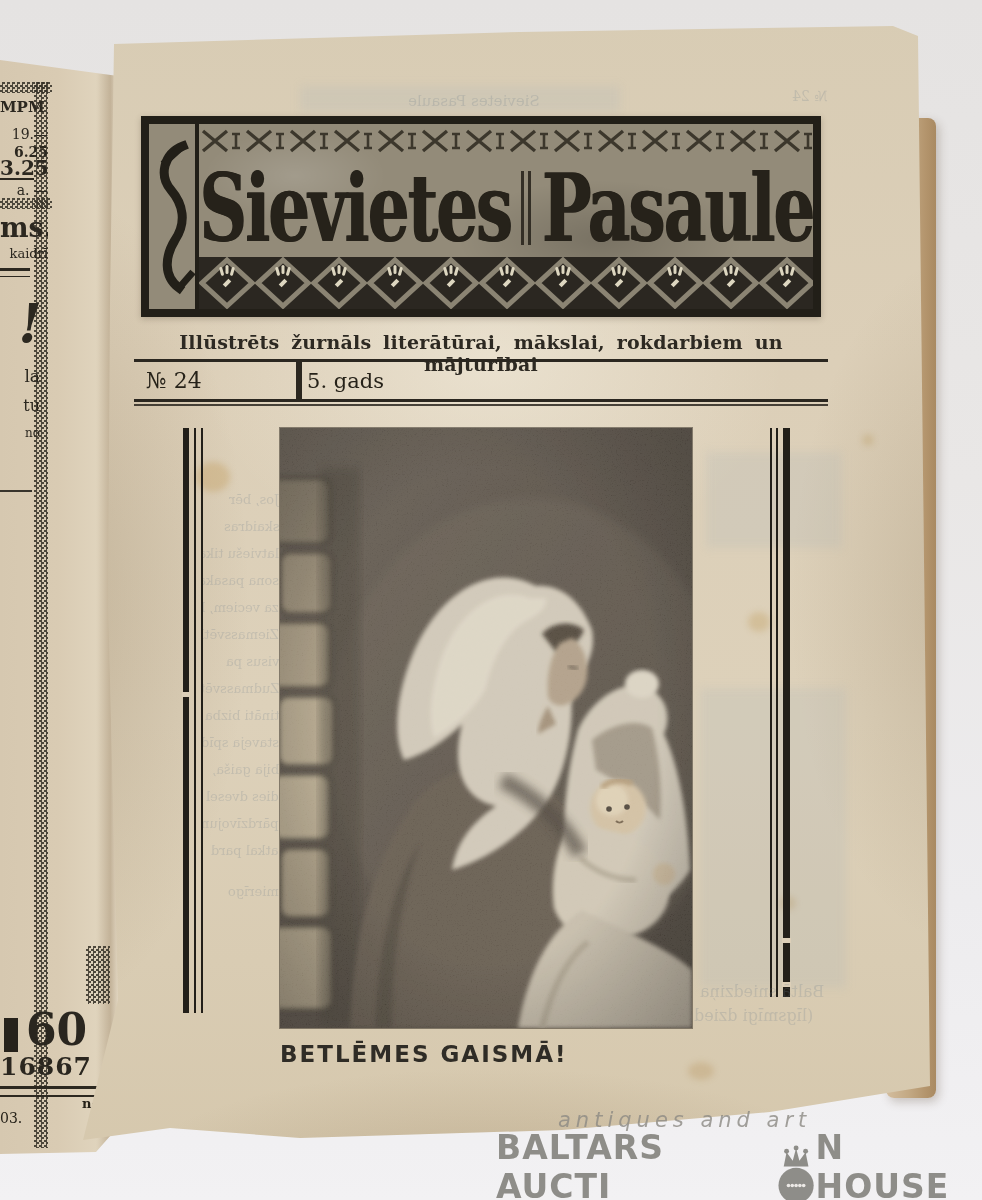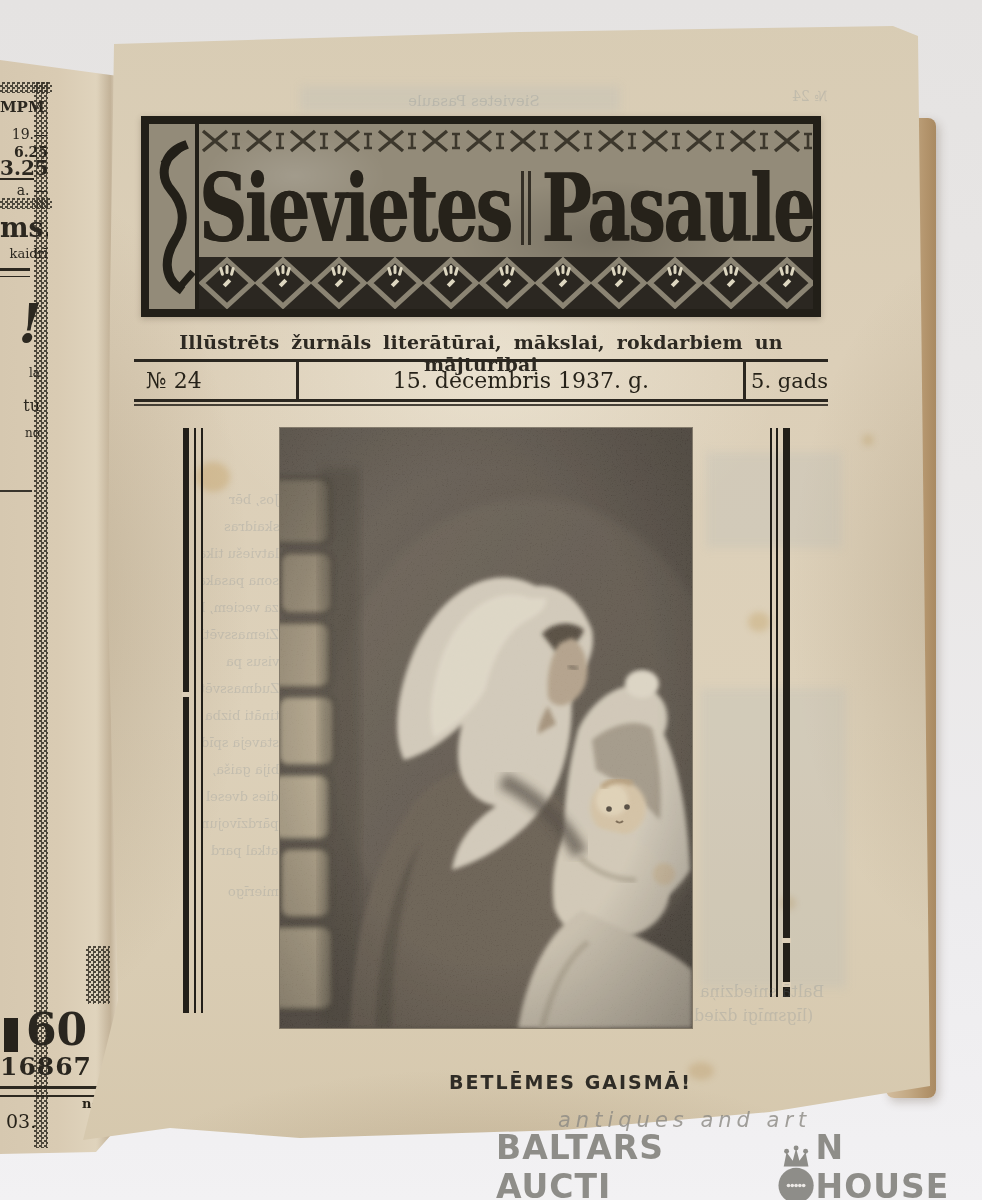--- a/index.html
+++ b/index.html
@@ -66,22 +66,22 @@
   .ib-date{flex:1;text-align:center;font-size:22px;}
   .ib-year{width:82px;text-align:right;font-size:21px;flex:none;}
   .ib-div{width:3px;height:100%;background:#2b2720;flex:none;}
 
   
   .vrule{top:428px;height:585px;background:#221f19;}
 
   
   .photo{left:280px;top:428px;width:412px;height:600px;background:#3c3630;
     box-shadow:0 0 0 1px rgba(40,34,26,.5);}
-  .caption{left:280px;top:1071px;width:412px;text-align:right;
-    font-family:"DejaVu Sans",sans-serif;font-weight:bold;font-size:19px;
+  .caption{left:280px;top:1041px;width:412px;text-align:left;
+    font-family:"DejaVu Sans",sans-serif;font-weight:bold;font-size:23px;
     letter-spacing:2px;color:#2f2c26;}
 
   
   .watermark{left:470px;top:1098px;width:512px;z-index:60;pointer-events:none;color:rgba(125,123,117,.85);}
   .wm-tag{position:absolute;left:88px;top:10px;font-family:"DejaVu Sans",sans-serif;
     font-style:italic;font-size:21px;letter-spacing:5px;color:rgba(140,138,131,.8);}
   .wm-brand{position:absolute;left:26px;top:30px;display:flex;align-items:center;
     font-family:"DejaVu Sans",sans-serif;font-weight:bold;font-size:33px;letter-spacing:1px;}
   .showthru{background:rgba(172,178,184,.20);filter:blur(5px);}
 </style>
@@ -101,31 +101,31 @@
     <div class="lp-text" style="top:42px;font-weight:bold;font-size:15px">MPM :</div>
     <div class="lp-text" style="top:70px;font-size:14px">19.—</div>
     <div class="lp-text lp-big" style="top:88px;font-size:14px">6.25</div>
     <div class="lp-text lp-big" style="top:100px;font-size:20px">3.25</div>
     <div class="abs" style="left:0;top:122px;width:34px;height:2px;background:#2c2820"></div>
     <div class="lp-text" style="top:126px;font-size:14px">a.  —</div>
     <div class="lp-text lp-big" style="top:156px;font-size:27px">ms.</div>
     <div class="lp-text" style="top:190px;font-size:13px">kaidrī</div>
     <div class="abs" style="left:0;top:212px;width:30px;height:5px;border-top:3px solid #2c2820;border-bottom:1px solid #2c2820"></div>
     <div class="lp-text lp-big" style="top:236px;font-size:54px;font-style:italic;left:-6px">!</div>
-    <div class="lp-text" style="top:310px;font-size:12px;width:40px">la</div>
+    <div class="lp-text" style="top:310px;font-size:17px;width:40px">la</div>
     <div class="lp-text" style="top:340px;font-size:16px;width:40px">tu</div>
     <div class="lp-text" style="top:370px;font-size:12px;width:40px">no</div>
     <div class="abs" style="left:0;top:434px;width:32px;height:2px;background:#38342c"></div>
 
     <div class="abs" style="left:4px;top:962px;width:14px;height:34px;background:#26221b"></div>
     <div class="abs lp-big" style="left:26px;top:948px;font-size:44px;color:#2a261f">60</div>
     <div class="abs lp-big" style="left:0;top:996px;font-size:25px;letter-spacing:1px;color:#2a261f">16867</div>
     <div class="abs" style="left:0;top:1030px;width:102px;height:6px;border-top:3px solid #2c2820;border-bottom:2px solid #2c2820"></div>
     <div class="abs" style="left:82px;top:1040px;font-size:13px;font-weight:bold">n-</div>
-    <div class="abs" style="left:6px;top:1054px;font-size:19px">03.</div>
+    <div class="abs" style="left:0;top:1054px;font-size:14px">03.</div>
   </div>
 
   <div class="abs underpages"></div>
 
   <div class="abs mainpage">
 
     <div class="abs spot" style="left:196px;top:462px;width:34px;height:30px;background:rgba(185,140,60,.28)"></div>
     <div class="abs spot" style="left:748px;top:612px;width:22px;height:20px;background:rgba(185,140,60,.25)"></div>
     <div class="abs spot" style="left:780px;top:896px;width:16px;height:14px;background:rgba(175,130,55,.25)"></div>
     <div class="abs spot" style="left:862px;top:434px;width:12px;height:12px;background:rgba(175,130,55,.22)"></div>
@@ -178,21 +178,20 @@
             <rect width="100%" height="100%" fill="url(#diam)"></rect>
           </svg>
         </div>
       </div>
     </div>
 
     <div class="abs subtitle">Illūstrēts žurnāls literātūrai, mākslai, rokdarbiem un mājturībai</div>
     <div class="abs issuebar">
       <div class="ib-no">№ 24</div>
       <div class="ib-div"></div>
-      <div class="ib-date">15. decembris 1937. g.</div>
       <div class="ib-div"></div>
       <div class="ib-year">5. gads</div>
     </div>
 
     <div class="abs vrule" style="left:183px;width:6px"></div>
     <div class="abs vrule" style="left:194px;width:2px"></div>
     <div class="abs vrule" style="left:201px;width:2px"></div>
     <div class="abs vrule" style="left:770px;width:2px;height:569px"></div>
     <div class="abs vrule" style="left:776px;width:2px;height:569px"></div>
     <div class="abs vrule" style="left:783px;width:7px;height:569px"></div>

